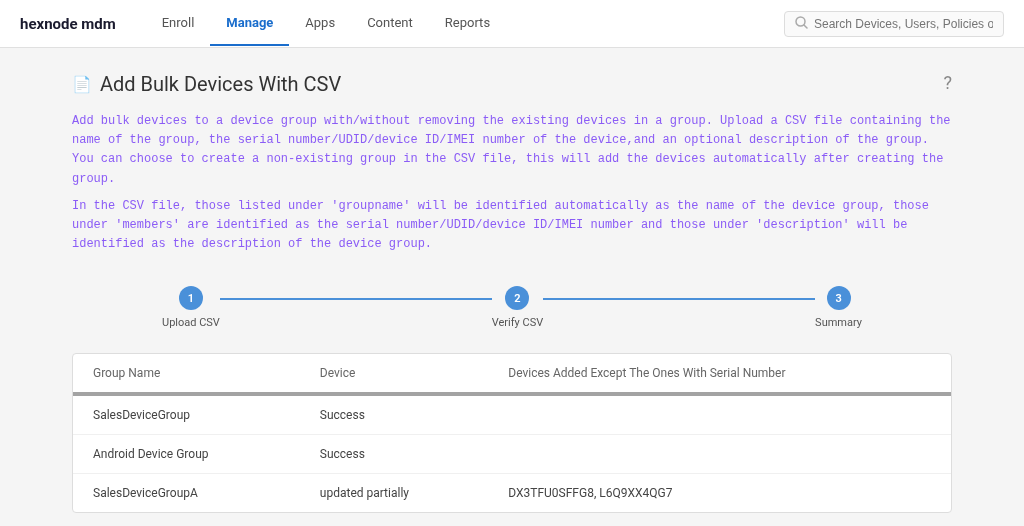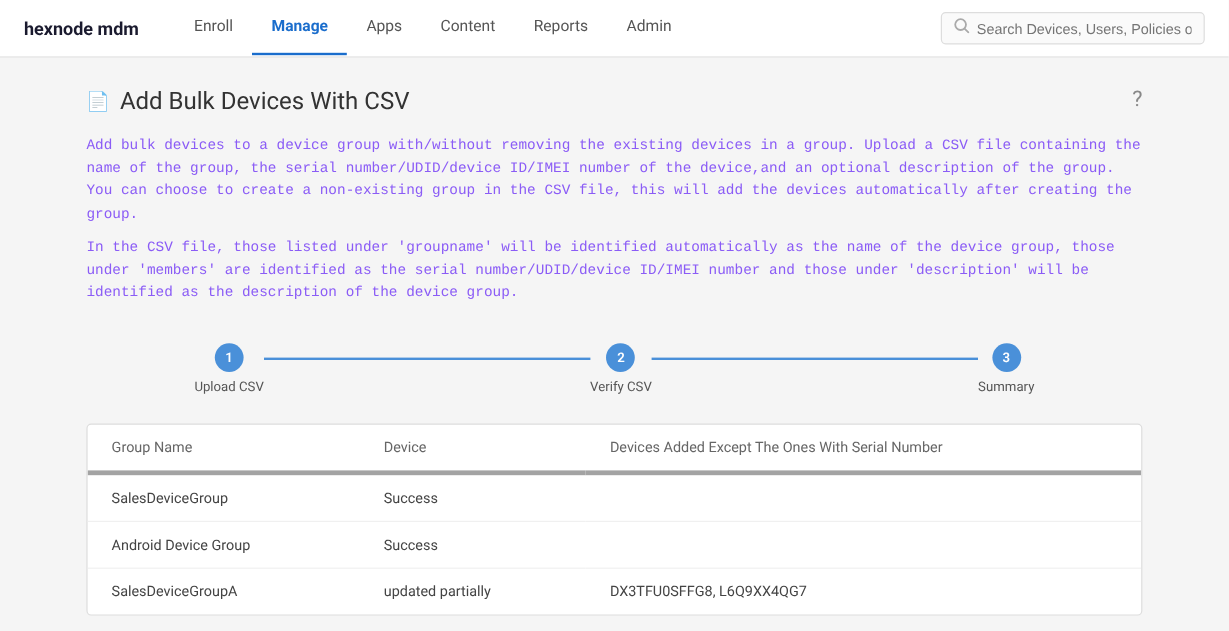--- a/index.html
+++ b/index.html
@@ -200,23 +200,20 @@
         <a href="#">Manage</a>
       </li>
     <li>
         <a href="#">Apps</a>
       </li>
     <li>
         <a href="#">Content</a>
       </li>
     <li>
         <a href="#">Reports</a>
-      </li>
-    <li>
-        <a href="#">Admin</a>
       </li>
   </ul>
   <div class="nav-search">
     <span class="search-icon-svg">
       <svg width="13" height="13" viewBox="0 0 13 13" fill="none" xmlns="http://www.w3.org/2000/svg">
         <circle cx="5.5" cy="5.5" r="4.5" stroke="#aaa" stroke-width="1.5"></circle>
         <line x1="9" y1="9" x2="12" y2="12" stroke="#aaa" stroke-width="1.5" stroke-linecap="round"></line>
       </svg>
     </span>
     <input type="text" placeholder="Search Devices, Users, Policies or Content" style="">

